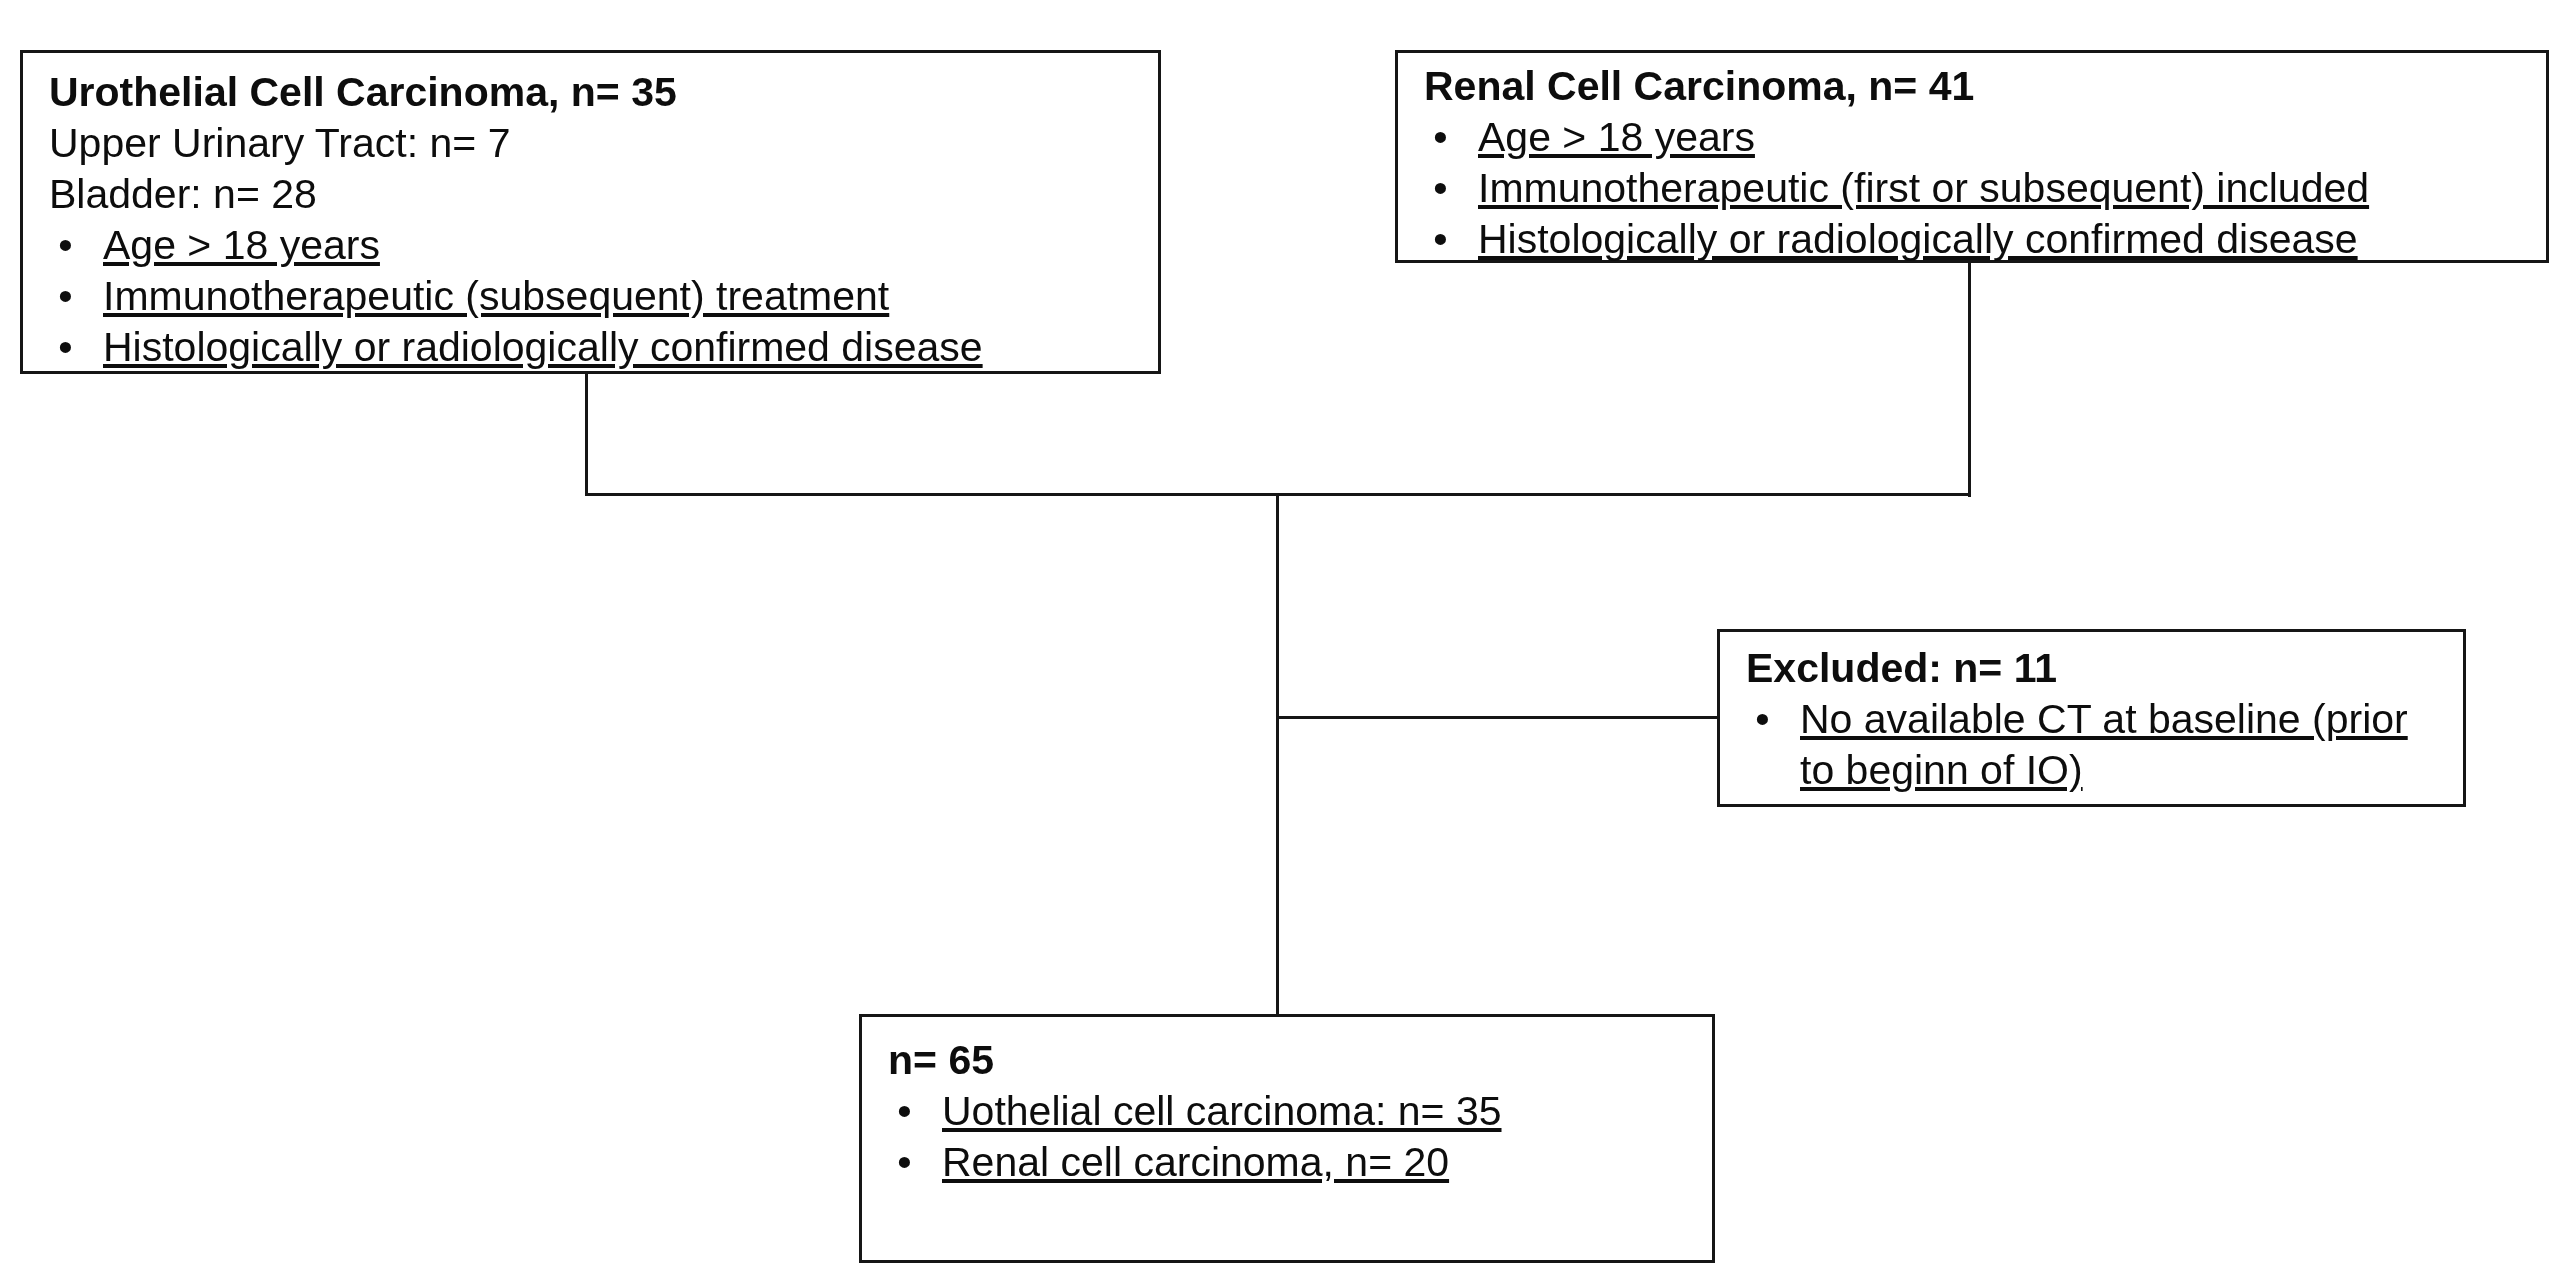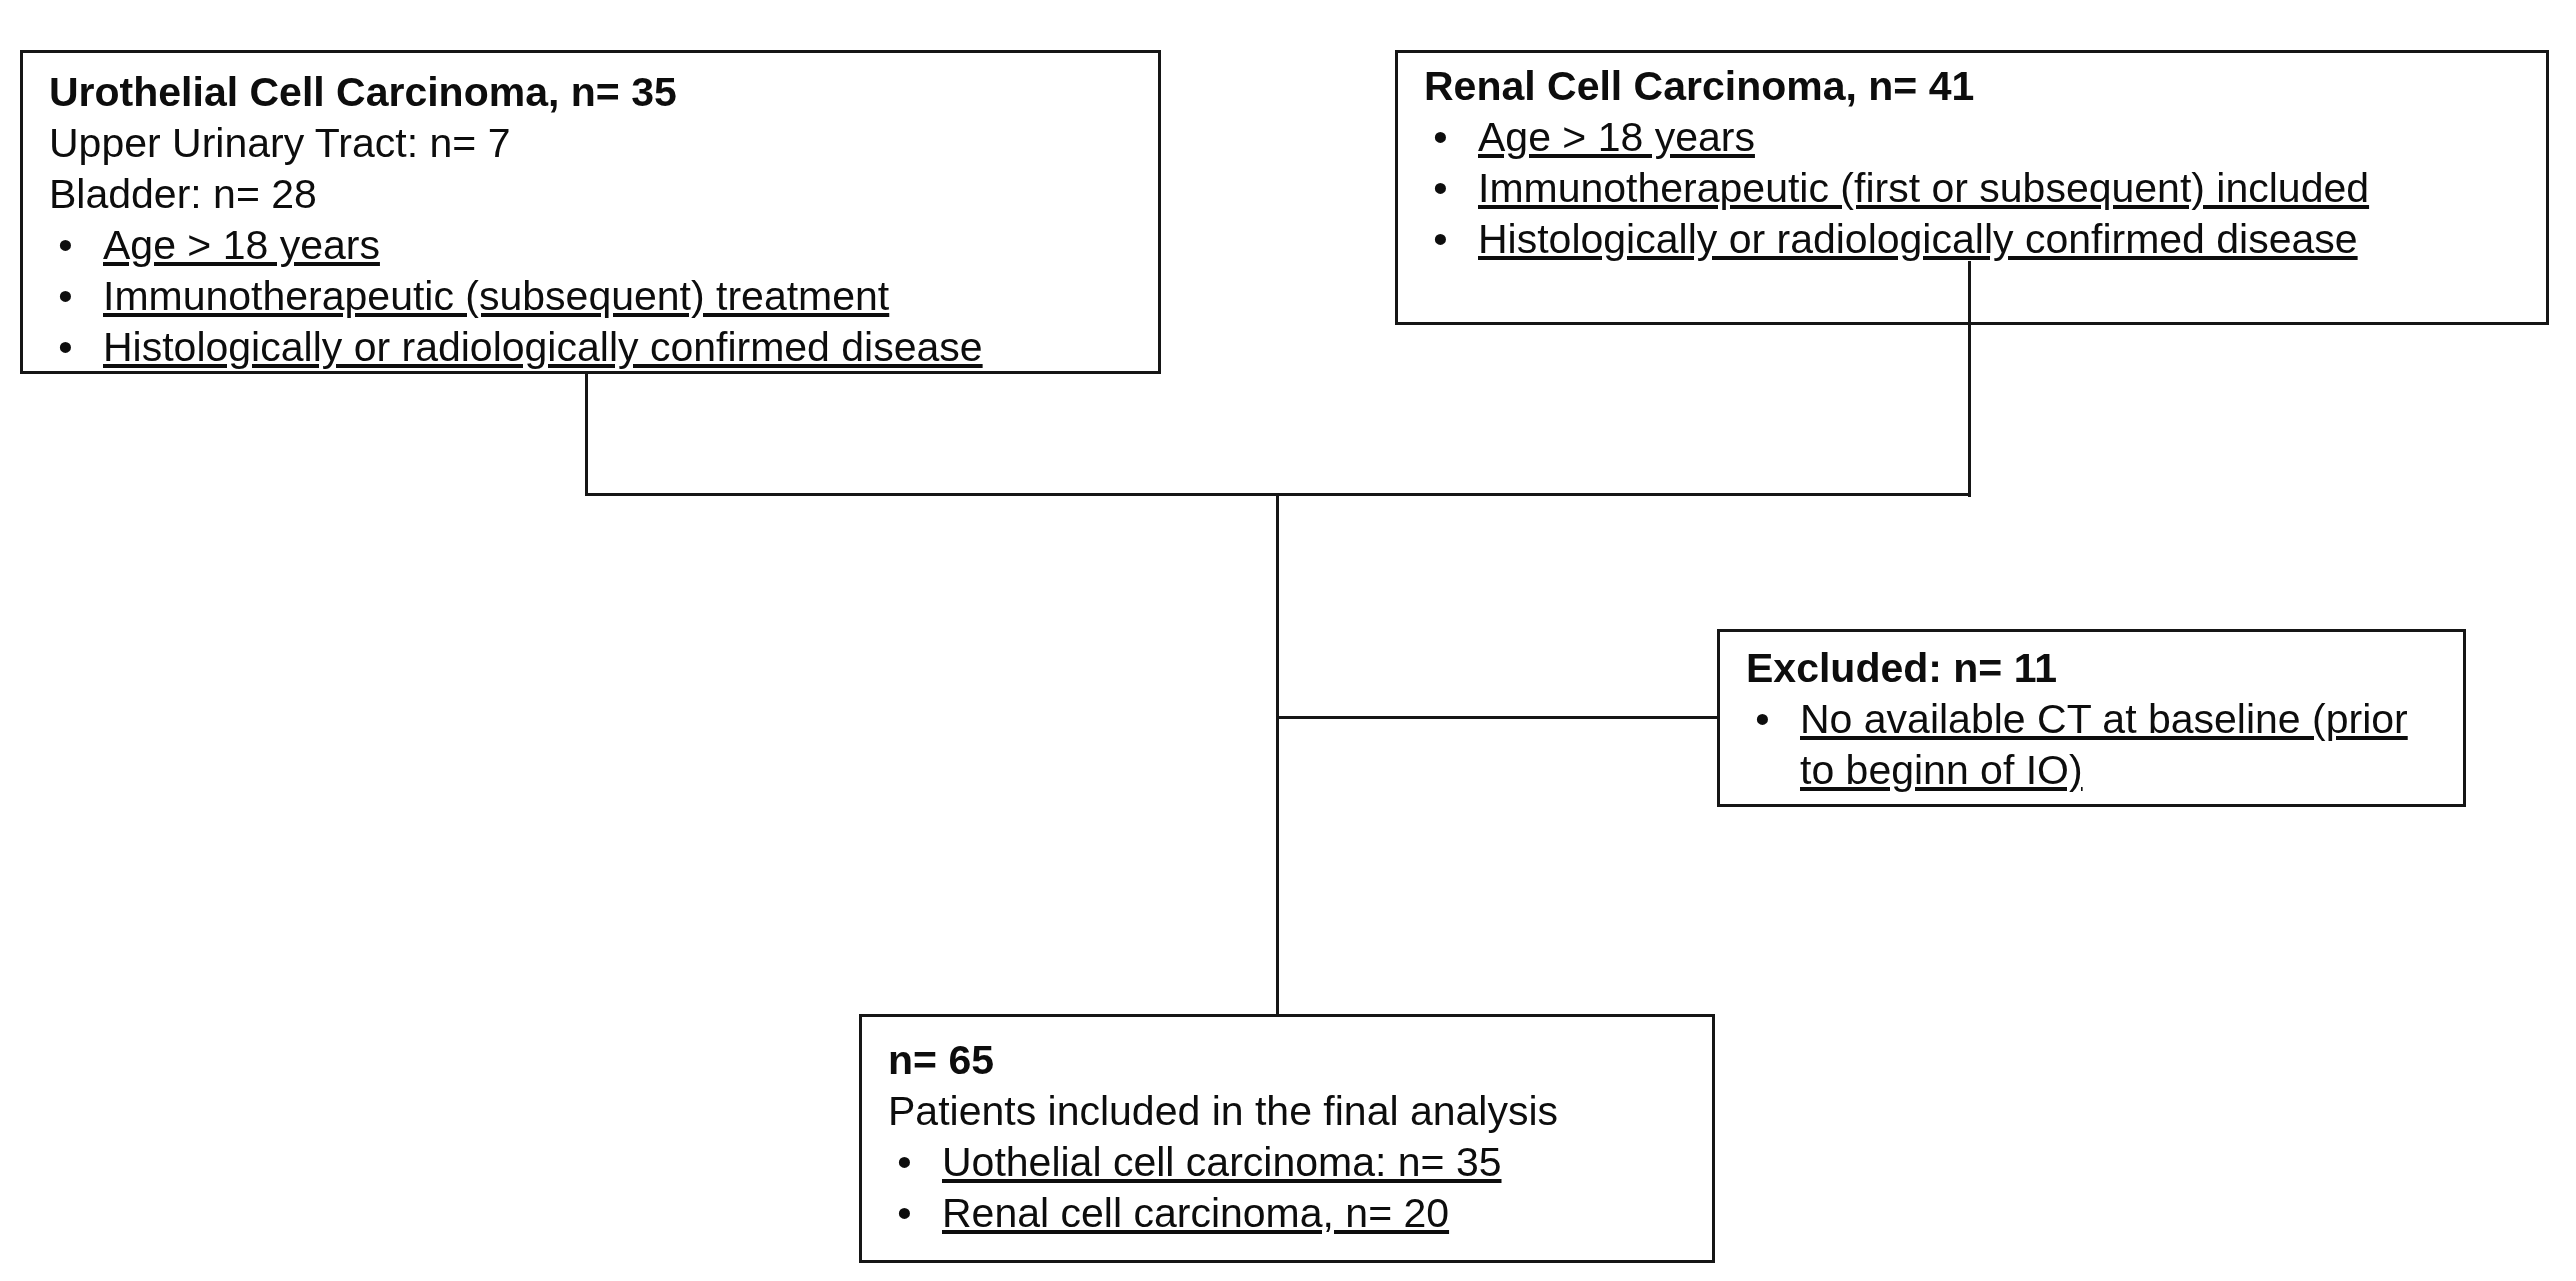--- a/index.html
+++ b/index.html
@@ -39,21 +39,21 @@
   }
   .bullet-text {
     flex: 1 1 auto;
     text-decoration: underline;
   }
   .line {
     position: absolute;
     background: #161616;
   }
   #box-urothelial { left: 20px;   top: 50px;   width: 1141px; height: 324px; padding-top: 14px; }
-  #box-renal      { left: 1395px; top: 50px;   width: 1154px; height: 275px; padding-top: 7.7px; }
+  #box-renal      { left: 1395px; top: 50px;   width: 1154px; height: 213px; padding-top: 7.7px; }
   #box-excluded   { left: 1717px; top: 629px;  width: 749px; height: 178px; padding-top: 10.7px; }
   #box-final      { left: 859px; top: 1014px; width: 856px; height: 249px; padding-top: 18.4px; }
 
   #line-left-stub       { left: 585px;  top: 372px; width: 3.1px;    height: 124px; }
   #line-right-stub      { left: 1968px; top: 261px; width: 3.1px;    height: 236px; }
   #line-merge           { left: 585px;  top: 493px; width: 1386px; height: 3.1px; }
   #line-main-vertical   { left: 1276px; top: 493px; width: 3.1px;    height: 523px; }
   #line-excluded-branch { left: 1276px; top: 716px; width: 441px;  height: 3.1px; }
 </style>
 </head>
@@ -104,21 +104,20 @@
   <div class="box" id="box-excluded">
     <div class="box-title">Excluded: n= 11</div>
     <div class="bullet-row">
       <span class="bullet-marker">•</span>
       <span class="bullet-text">No available CT at baseline (prior to beginn of IO)</span>
     </div>
   </div>
 
   <div class="box" id="box-final">
     <div class="box-title">n= 65</div>
-    <div class="box-line">Patients included in the final analysis</div>
     <div class="bullet-row">
       <span class="bullet-marker">•</span>
       <span class="bullet-text">Uothelial cell carcinoma: n= 35</span>
     </div>
     <div class="bullet-row">
       <span class="bullet-marker">•</span>
       <span class="bullet-text">Renal cell carcinoma, n= 20</span>
     </div>
   </div>
 

